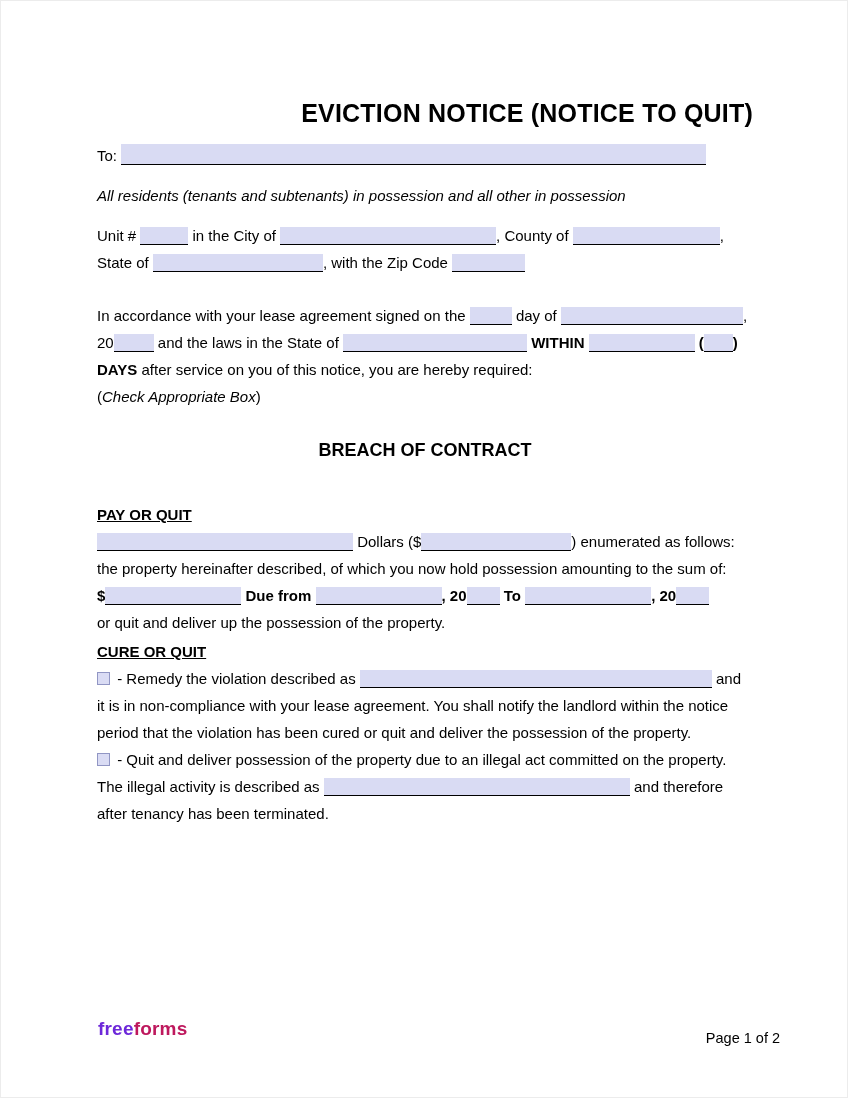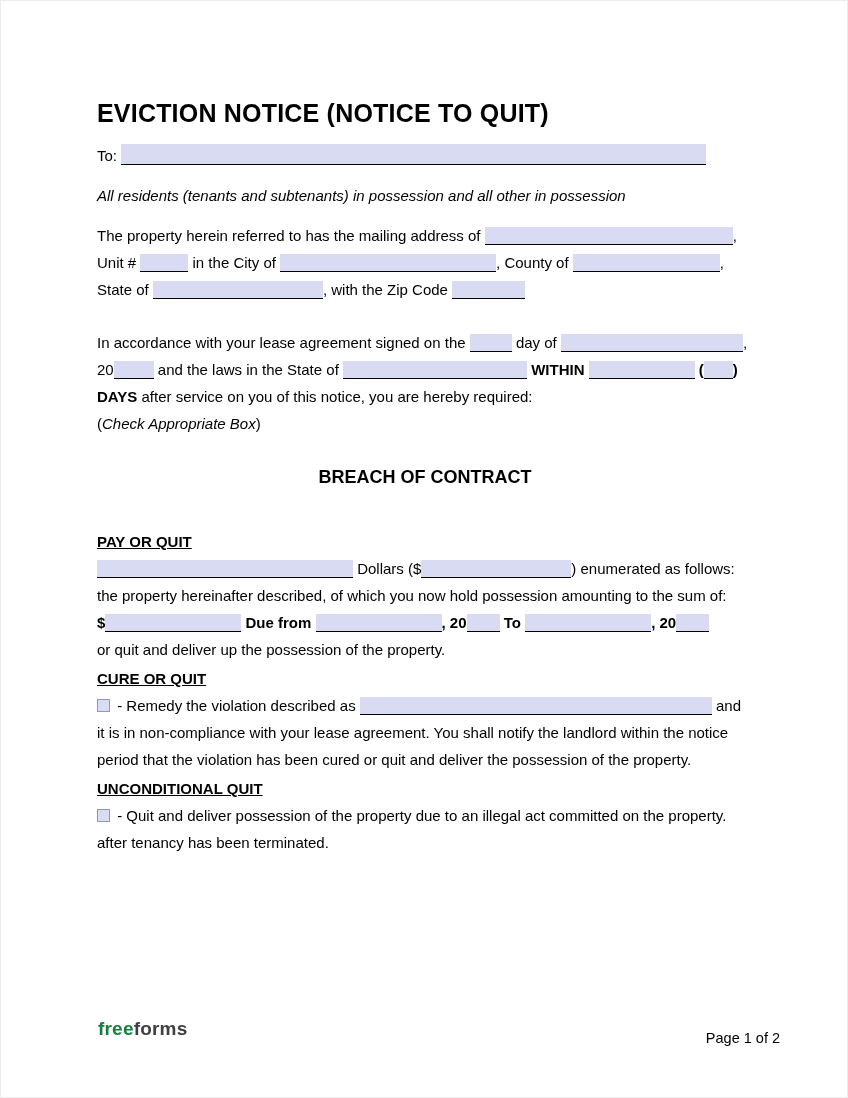--- a/index.html
+++ b/index.html
@@ -6,21 +6,21 @@
   .page {
     width:848px; height:1098px; position:relative; background:#ffffff;
     font-family:"Liberation Sans", sans-serif; font-size:15px; color:#000;
     box-sizing:border-box; border:1px solid #ececec; overflow:hidden;
   }
   .content { position:absolute; left:96px; top:0; width:656px; padding-top:97px; }
   .line { line-height:27px; white-space:nowrap; }
   .b { font-weight:bold; }
   .i { font-style:italic;margin-top:12px; }
   h1.doc-title {
-    font-size:25px; font-weight:bold; text-align:left; margin:0; line-height:30px;
+    font-size:25px; font-weight:bold; text-align:right; margin:0; line-height:30px;
     letter-spacing:0.2px;
   }
   .to-line { margin-top:15px; line-height:25px; white-space:nowrap; }
   .recipients { margin-top:18px; font-style:italic; line-height:20px; }
   .p1 { margin-top:16px; }
   .p2 { margin-top:26px; }
   .breach-heading {
     margin-top:27px; text-align:center; font-size:18px; font-weight:bold; line-height:27px;
   }
   .section-heading {
@@ -33,44 +33,40 @@
   }
   .field-tall { height:20px; vertical-align:-4px; }
   .checkbox {
     display:inline-block; width:11px; height:11px; background:#dadcf4;
     border:1px solid #9196c4; vertical-align:-1px; margin-right:3px;
   }
   .footer-brand {
     position:absolute; left:97px; top:1017px; font-size:19px; font-weight:bold;
     letter-spacing:0.2px;
   }
-  .brand-free { color:#15803d; }
-  .brand-forms { color:#404040; }
+  .brand-free { color:#6d28d9; }
+  .brand-forms { color:#be185d; }
   .page-num { position:absolute; right:67px; top:1029px; font-size:14.5px; }
 </style>
 </head>
 <body>
 
 <div class="page">
   <div class="content">
 
     <h1 class="doc-title">EVICTION NOTICE (NOTICE TO QUIT)</h1>
 
     <div class="to-line">
       <span>To:</span>
       <span class="field field-tall" style="width:585px"></span>
     </div>
 
     <div class="recipients">All residents (tenants and subtenants) in possession and all other in possession</div>
 
     <div class="p1">
-      <div class="line">
-        <span>The property herein referred to has the mailing address of</span>
-        <span class="field" style="width:248px"></span><span>,</span>
-      </div>
       <div class="line">
         <span>Unit #</span>
         <span class="field" style="width:48px"></span>
         <span>in the City of</span>
         <span class="field" style="width:216px"></span><span>, County of</span>
         <span class="field" style="width:147px"></span><span>,</span>
       </div>
       <div class="line">
         <span>State of</span>
         <span class="field" style="width:170px"></span><span>, with the Zip Code</span>
@@ -126,25 +122,29 @@
       <div class="line">
         <span class="checkbox"></span>
         <span>- Remedy the violation described as</span>
         <span class="field" style="width:352px"></span>
         <span>and</span>
       </div>
       <div class="line">it is in non-compliance with your lease agreement. You shall notify the landlord within the notice</div>
       <div class="line">period that the violation has been cured or quit and deliver the possession of the property.</div>
     </div>
 
-    <div class="section-heading"><span>UNCONDITIONAL QUIT</span></div>
     <div>
       <div class="line">
         <span class="checkbox"></span>
         <span>- Quit and deliver possession of the property due to an illegal act committed on the property.</span>
+      </div>
+      <div class="line">
+        <span>The illegal activity is described as</span>
+        <span class="field" style="width:306px"></span>
+        <span>and therefore</span>
       </div>
       <div class="line">after tenancy has been terminated.</div>
     </div>
 
   </div>
 
   <div class="footer-brand">
     <span class="brand-free">free</span><span class="brand-forms">forms</span>
   </div>
   <div class="page-num">Page 1 of 2</div>

